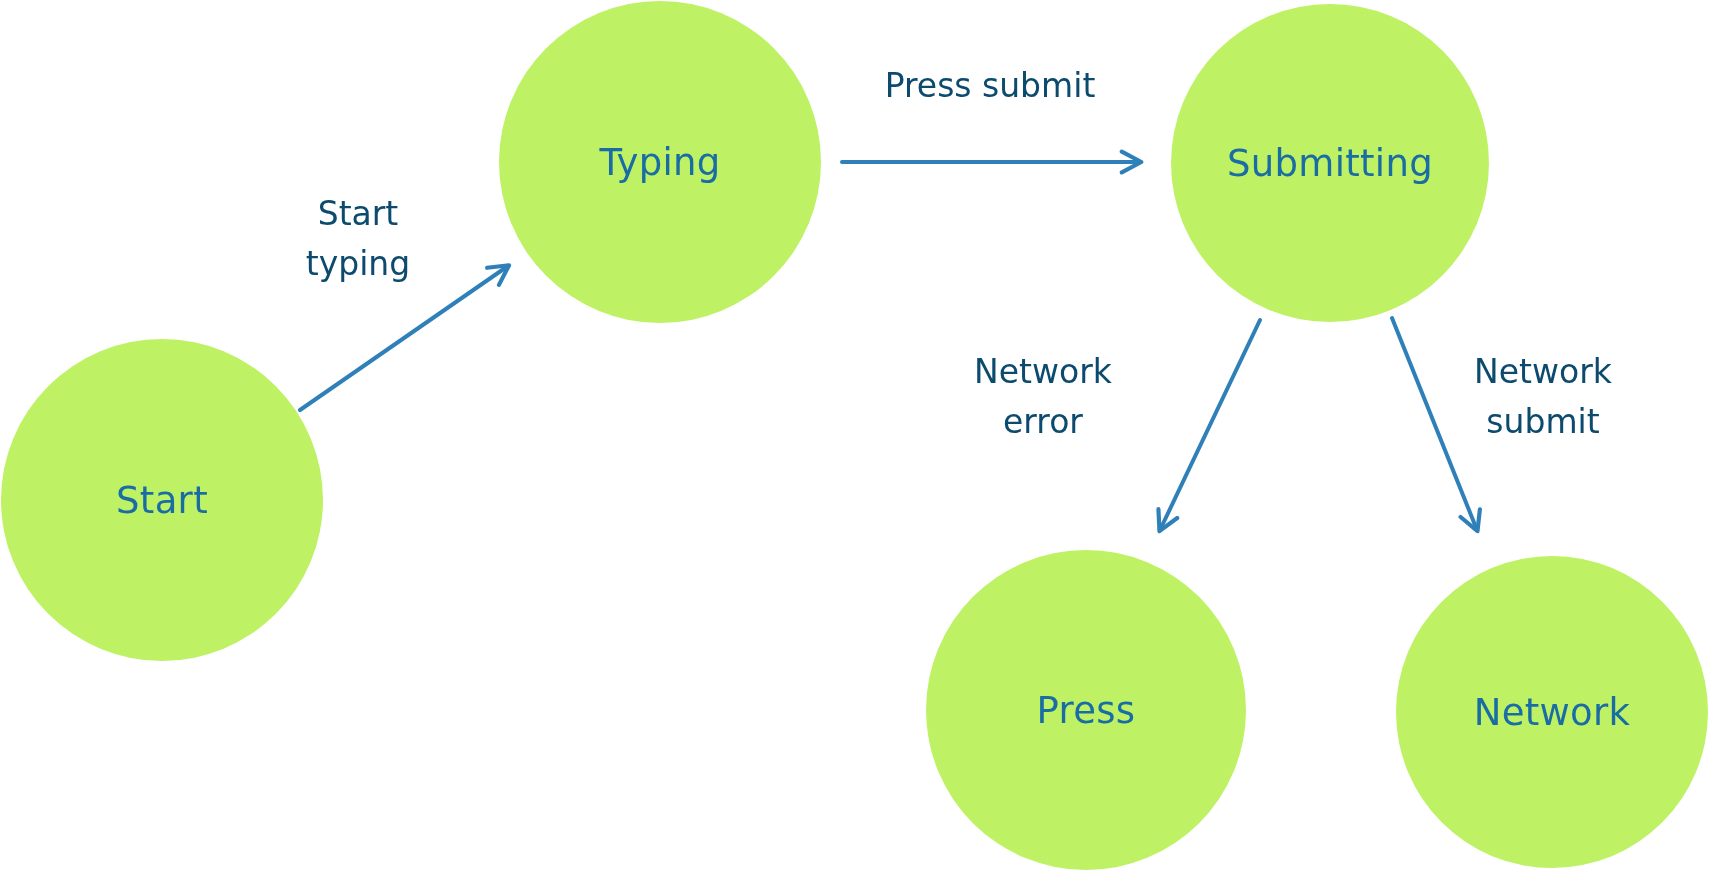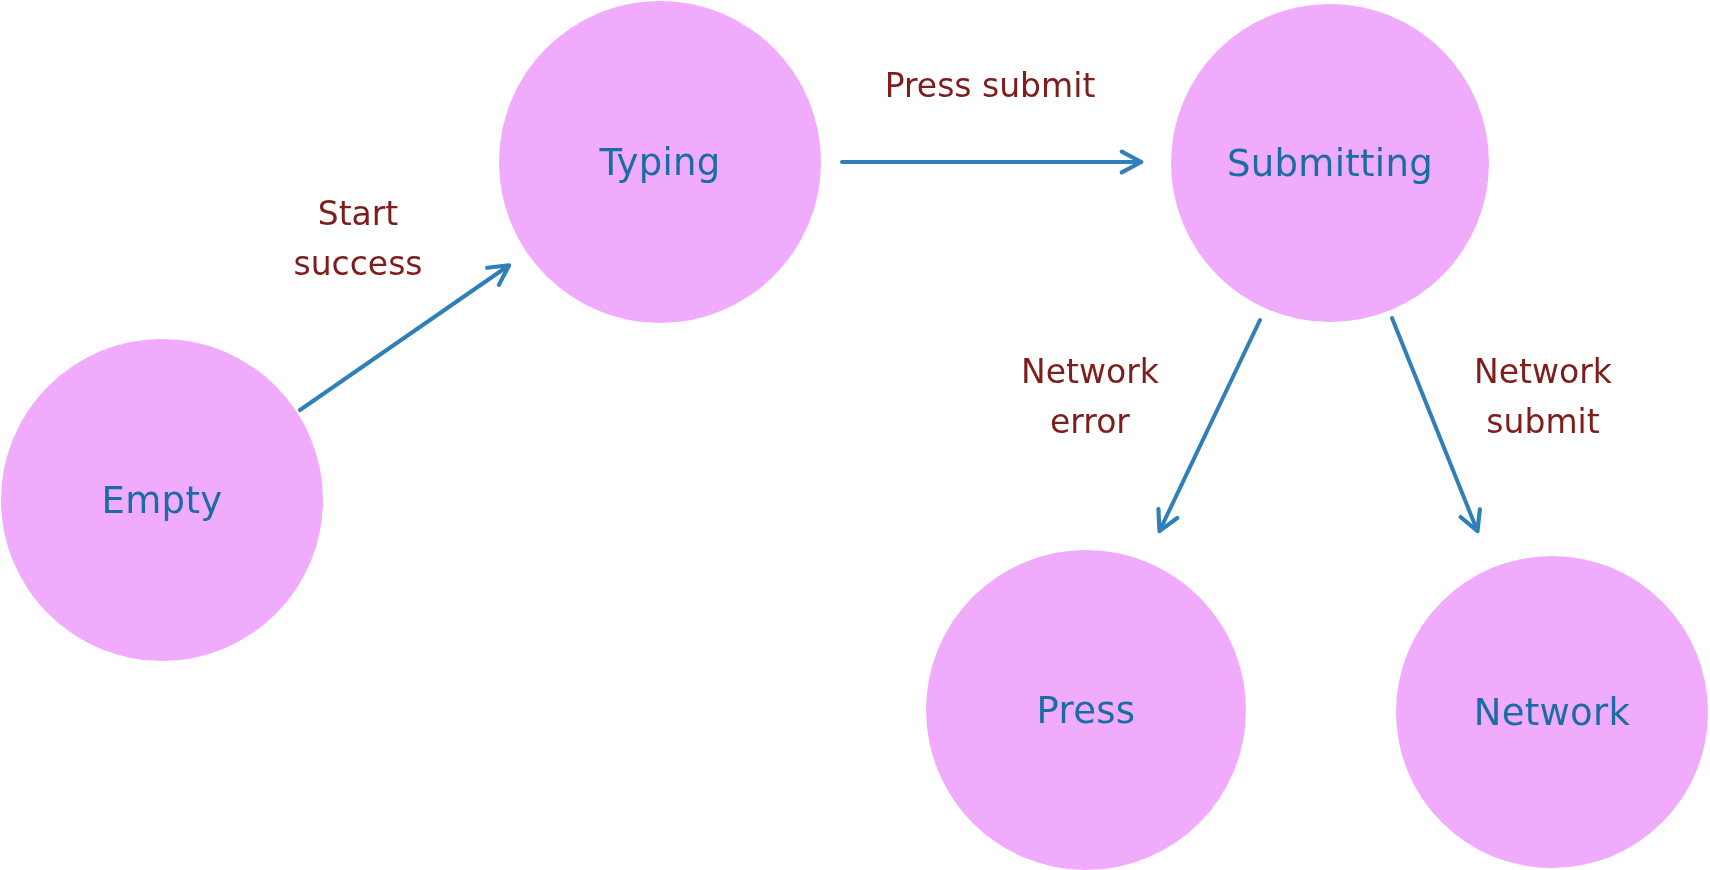--- a/index.html
+++ b/index.html
@@ -19,35 +19,35 @@
       position: absolute;
       left: 0;
       top: 0;
       width: 1710px;
       height: 870px;
     }
     .state {
       position: absolute;
       transform: translate(-50%, -50%);
       border-radius: 50%;
-      background: #f0abfc;
+      background: #bef264;
       display: flex;
       align-items: center;
       justify-content: center;
     }
     .state-label {
       color: #1a6da4;
       font-size: 37px;
       font-weight: 500;
       letter-spacing: 0.3px;
     }
     .edge-label {
       position: absolute;
       transform: translate(-50%, -50%);
-      color: #7f1d1d;
+      color: #0c4a6e;
       font-size: 33px;
       font-weight: 500;
       text-align: center;
       line-height: 1.5;
     }
     .edge-label.nowrap {
       white-space: nowrap;
     }
   </style>
 </head>
@@ -65,40 +65,40 @@
     <line x1="300" y1="410" x2="508" y2="266" stroke="#2f80b8" stroke-width="4" stroke-linecap="round" marker-end="url(#arrowhead)"></line>
 
     <line x1="842" y1="162" x2="1140" y2="162" stroke="#2f80b8" stroke-width="4" stroke-linecap="round" marker-end="url(#arrowhead)"></line>
 
     <line x1="1260" y1="320" x2="1160" y2="530" stroke="#2f80b8" stroke-width="4" stroke-linecap="round" marker-end="url(#arrowhead)"></line>
 
     <line x1="1392" y1="318" x2="1477" y2="530" stroke="#2f80b8" stroke-width="4" stroke-linecap="round" marker-end="url(#arrowhead)"></line>
   </svg>
 
   <div class="state" style="left:162px; top:500px; width:322px; height:322px;">
-    <span class="state-label">Empty</span>
+    <span class="state-label">Start</span>
   </div>
 
   <div class="state" style="left:660px; top:162px; width:322px; height:322px;">
     <span class="state-label">Typing</span>
   </div>
 
   <div class="state" style="left:1330px; top:163px; width:318px; height:318px;">
     <span class="state-label">Submitting</span>
   </div>
 
   <div class="state" style="left:1086px; top:710px; width:320px; height:320px;">
     <span class="state-label">Press</span>
   </div>
 
   <div class="state" style="left:1552px; top:712px; width:312px; height:312px;">
     <span class="state-label">Network</span>
   </div>
 
-  <div class="edge-label" style="left:358px; top:238px; width:130px;">Start success</div>
+  <div class="edge-label" style="left:358px; top:238px; width:130px;">Start typing</div>
 
   <div class="edge-label nowrap" style="left:990px; top:86px;">Press submit</div>
 
-  <div class="edge-label" style="left:1090px; top:396px; width:165px;">Network error</div>
+  <div class="edge-label" style="left:1043px; top:396px; width:165px;">Network error</div>
 
   <div class="edge-label" style="left:1543px; top:396px; width:170px;">Network submit</div>
 
 </div>
 
 </body></html>

